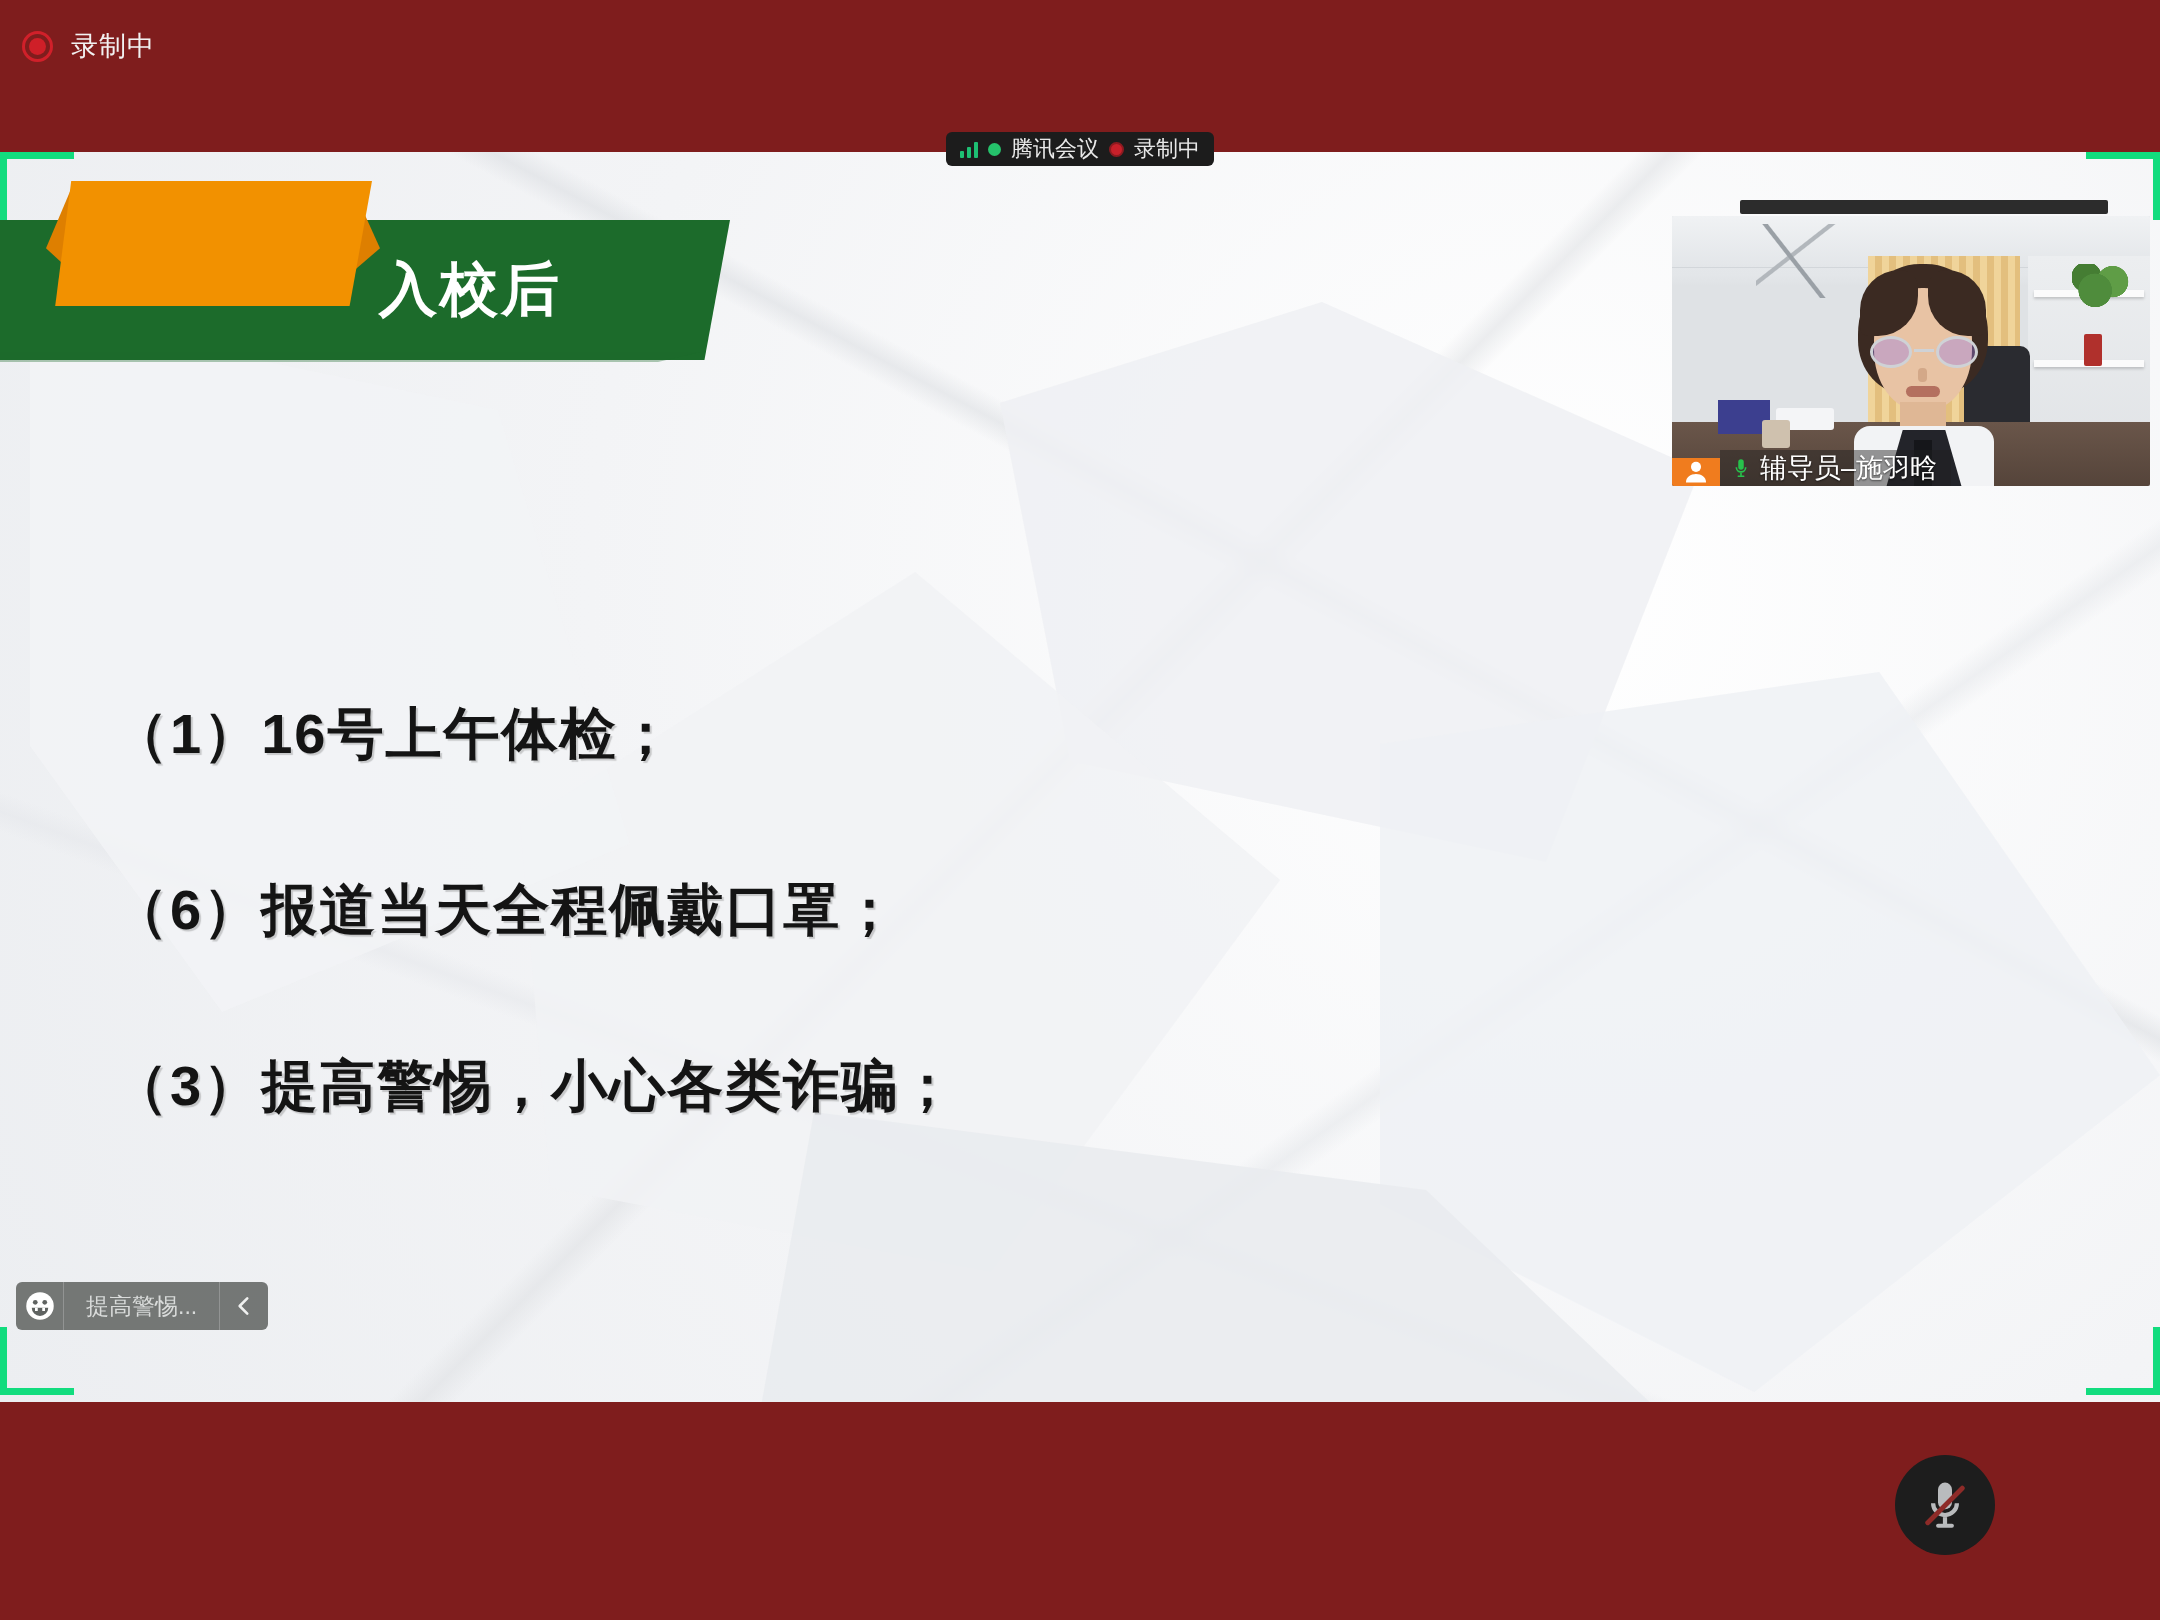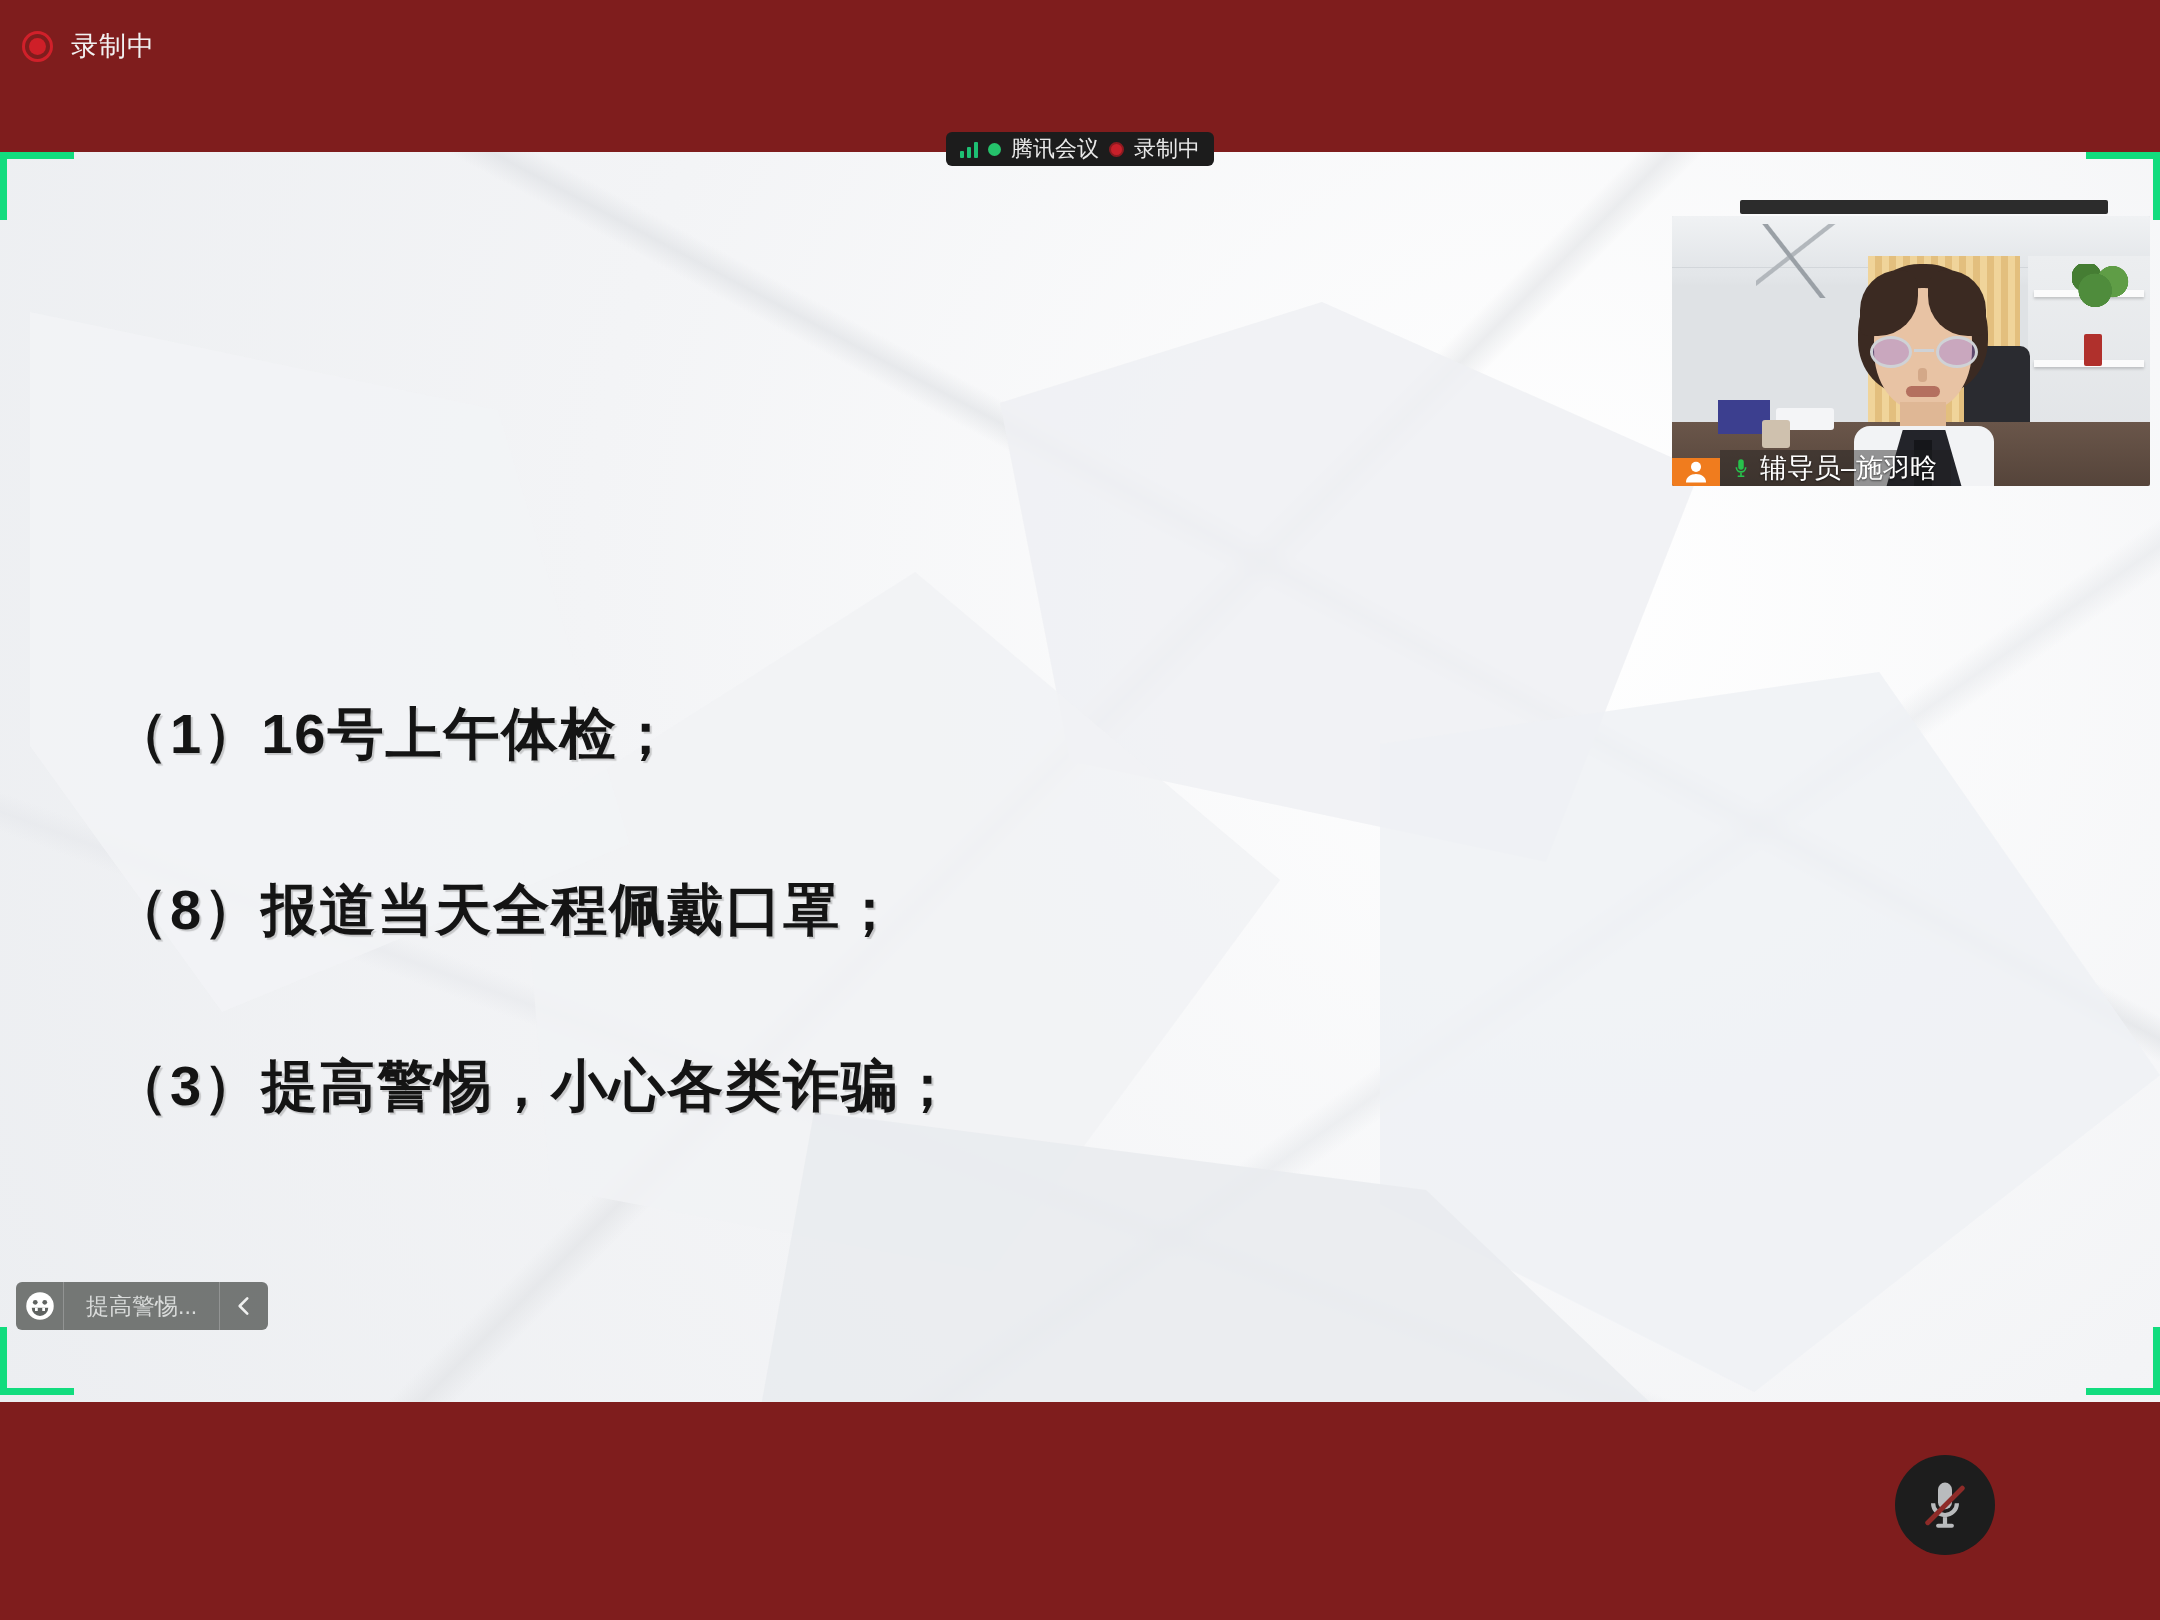--- a/index.html
+++ b/index.html
@@ -343,24 +343,32 @@
   </div>
 
   <div class="share-area">
     <div class="slide">
       <div class="poly a"></div>
       <div class="poly b"></div>
       <div class="poly c"></div>
       <div class="poly d"></div>
       <div class="poly e"></div>
 
+      <div class="banner-wrap">
+        <div class="banner-green"></div>
+        <div class="banner-green-shadow"></div>
+        <div class="ribbon-tail-l"></div>
+        <div class="ribbon-tail-r"></div>
+        <div class="ribbon"></div>
+        <div class="banner-title">入校后</div>
+      </div>
 
       <div class="bullets">
         <div class="bullet">（1）16号上午体检；</div>
-        <div class="bullet">（8）报道当天全程佩戴口罩；</div>
+        <div class="bullet">（6）报道当天全程佩戴口罩；</div>
         <div class="bullet">（3）提高警惕，小心各类诈骗；</div>
       </div>
     </div>
 
     <div class="chat-bar">
       <div class="chat-emoji">
         <svg viewBox="0 0 24 24" fill="#ffffff">
           <circle cx="12" cy="12" r="11"></circle>
           <circle cx="8.2" cy="9" r="1.9" fill="#5f6361"></circle>
           <circle cx="15.8" cy="9" r="1.9" fill="#5f6361"></circle>

